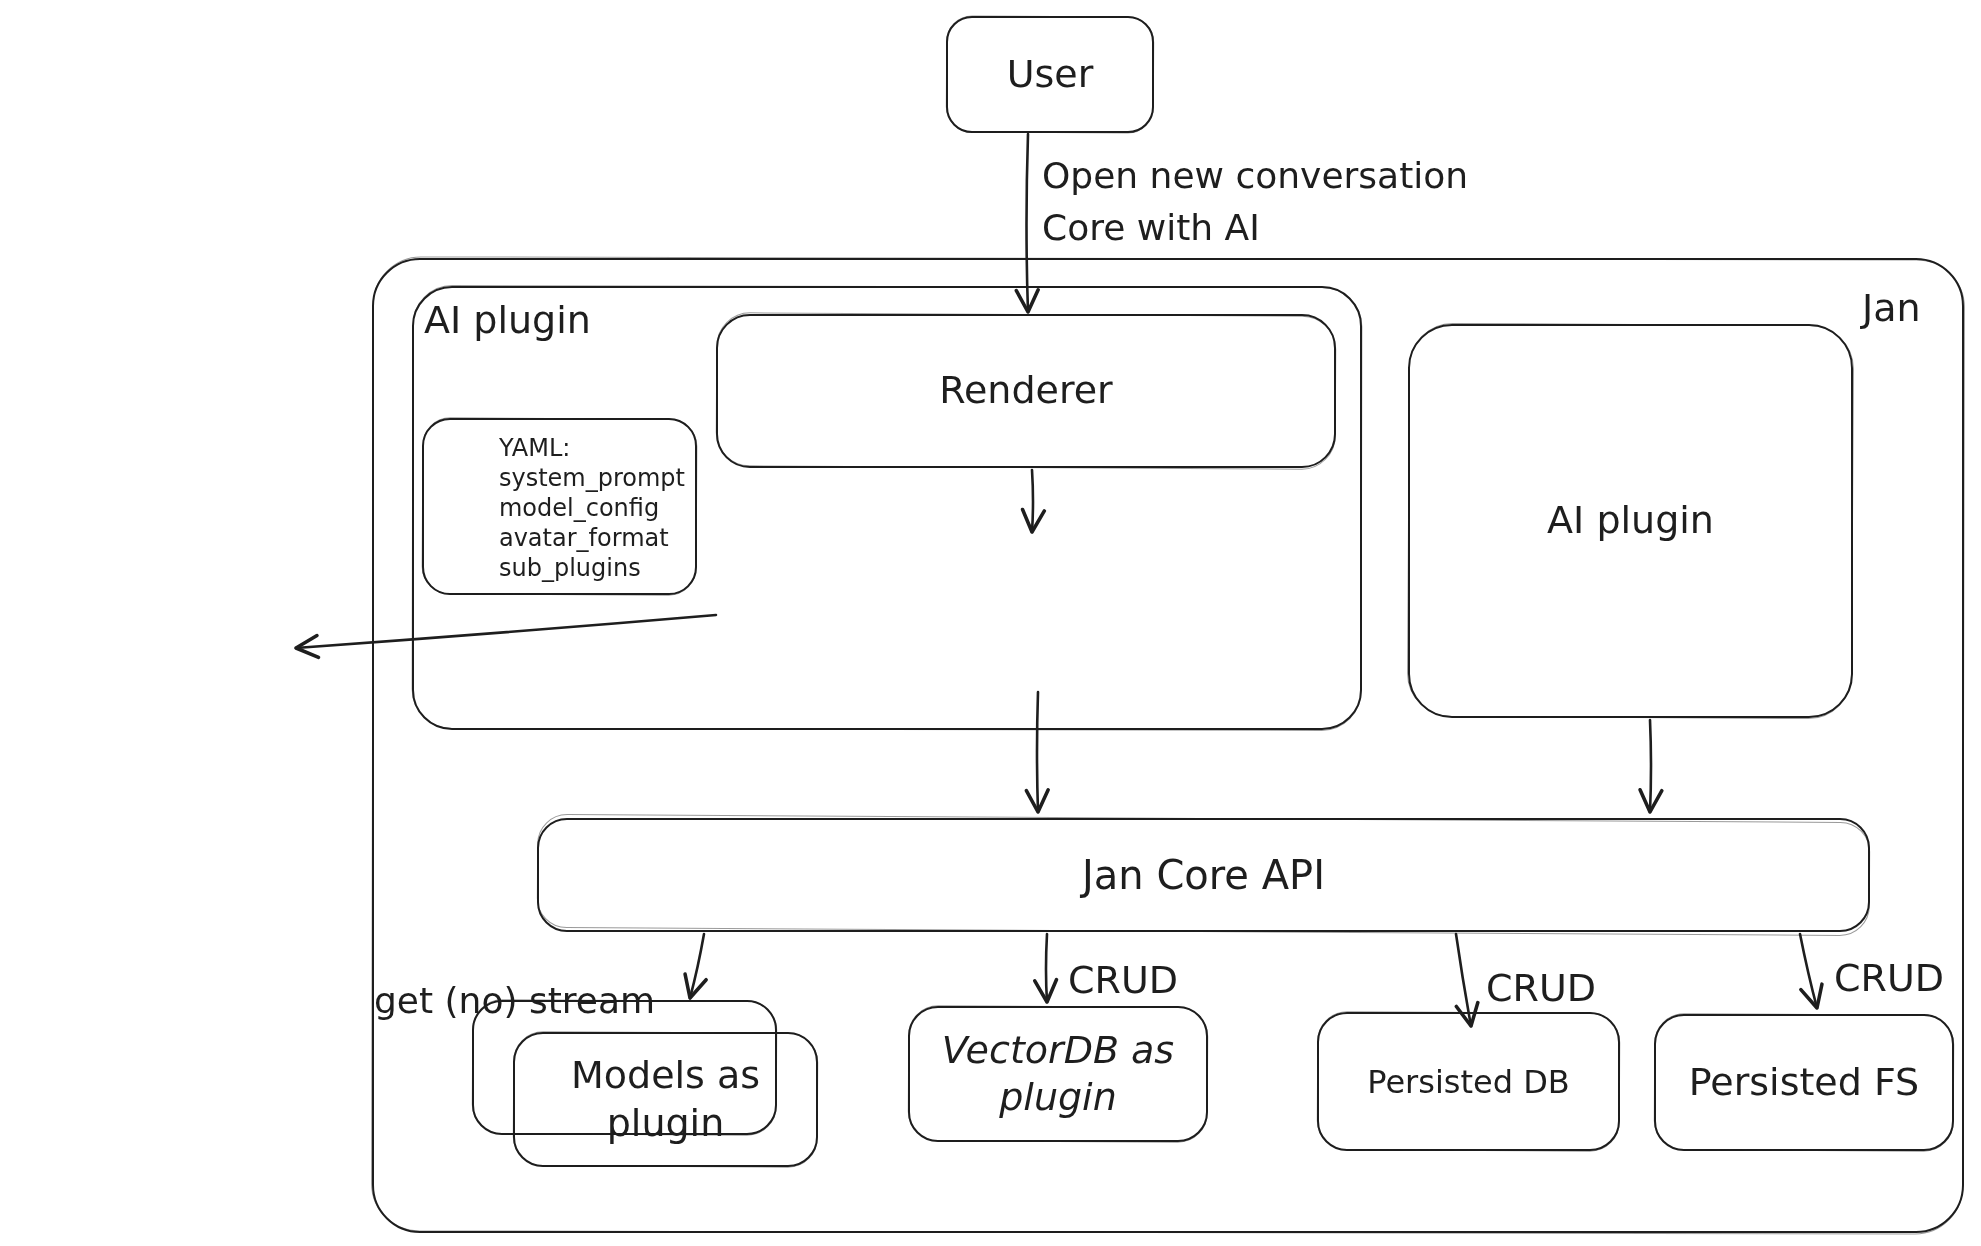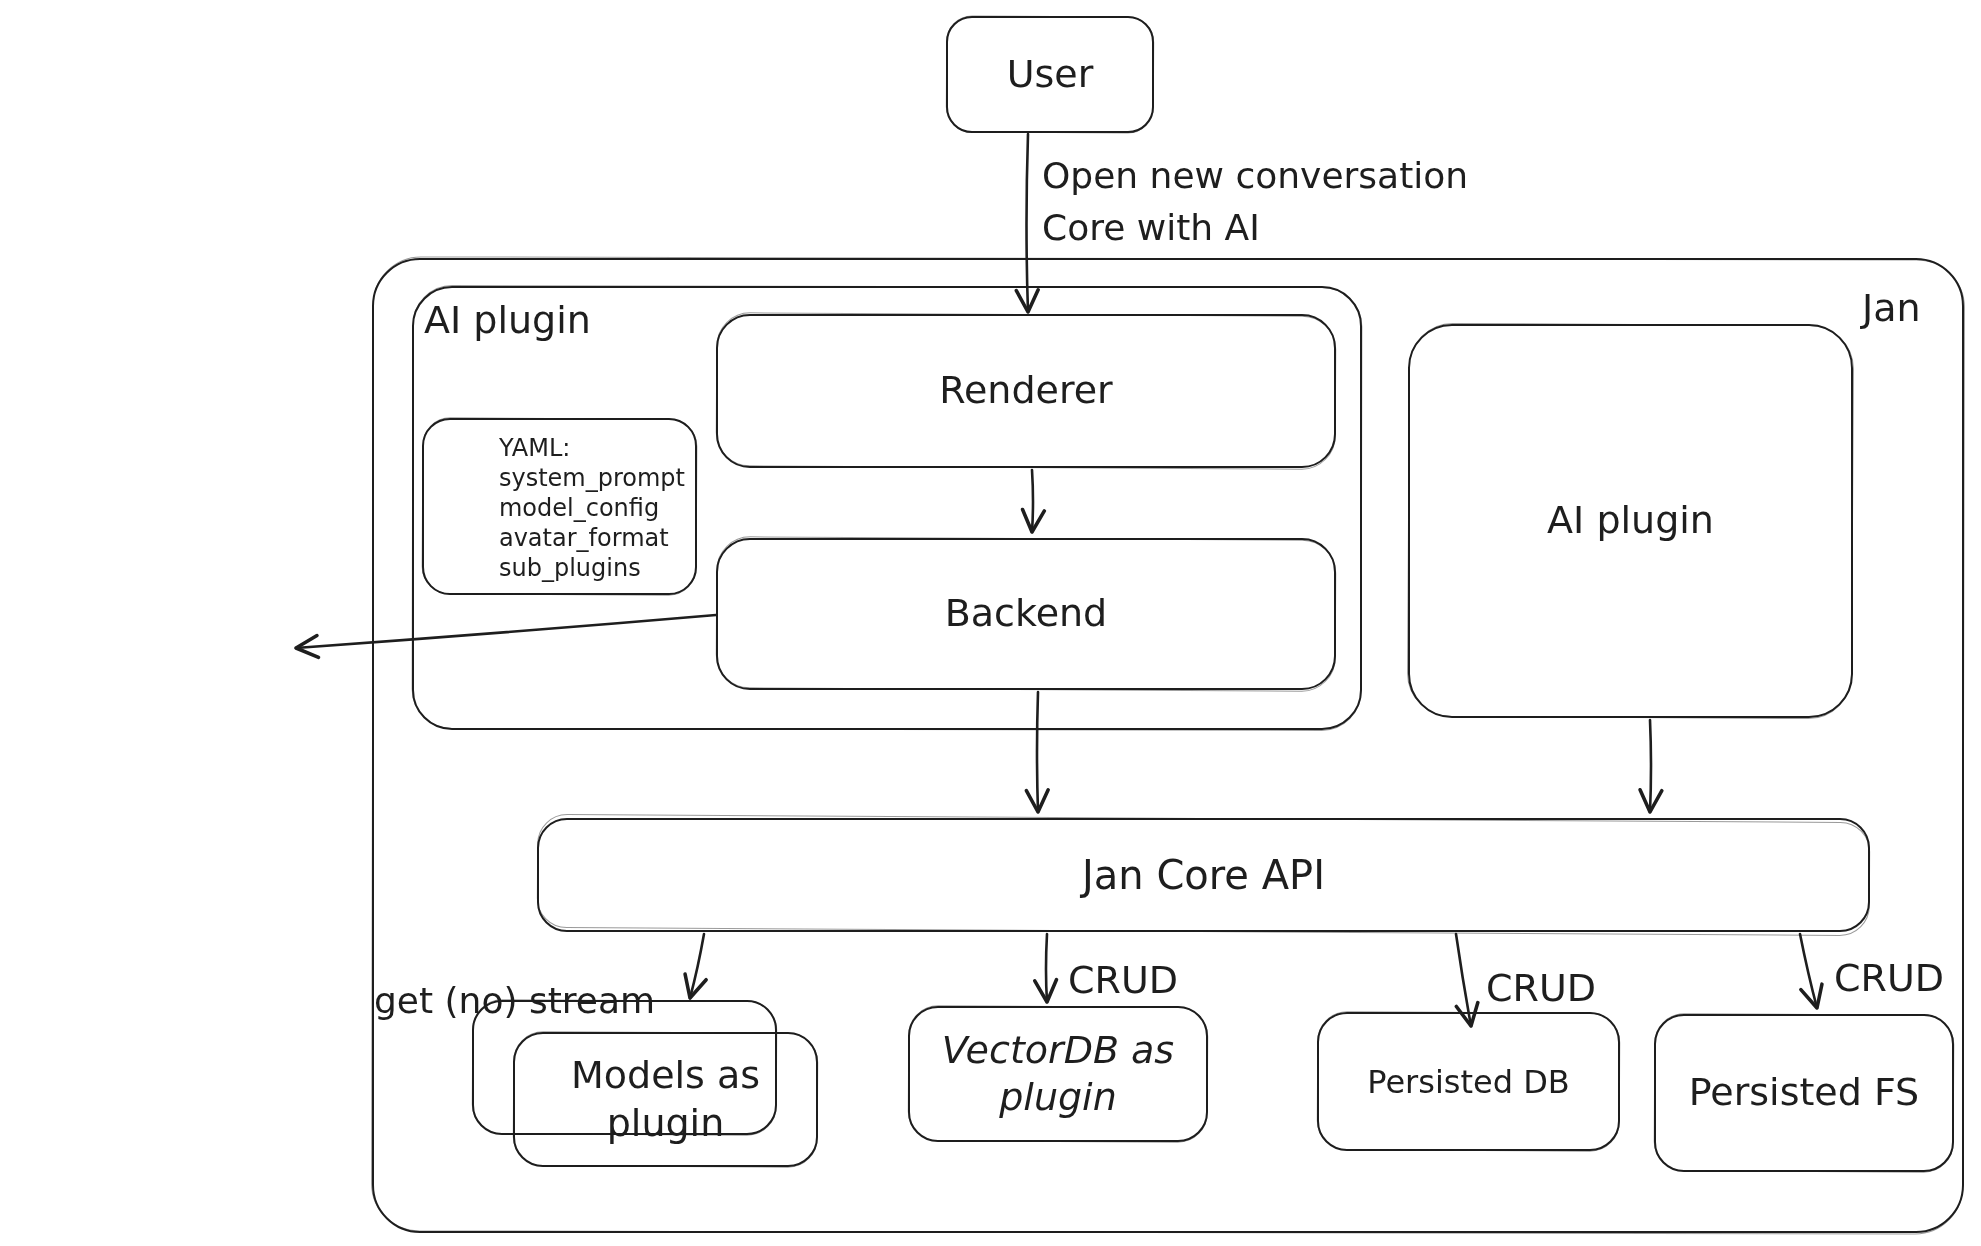--- a/index.html
+++ b/index.html
@@ -32,23 +32,20 @@
   <div class="node container-box" style="left:372px; top:258px; width:1592px; height:975px; border-radius:48px;"></div>
   <div class="corner-label" style="left:1862px; top:286px;">Jan</div>
 
   <div class="node container-box" style="left:412px; top:286px; width:950px; height:444px; border-radius:40px;"></div>
   <div class="corner-label" style="left:424px; top:298px;">AI plugin</div>
 
   <div class="node" style="left:716px; top:314px; width:620px; height:154px; border-radius:34px; font-size:38px;">
     <span>Renderer</span>
   </div>
 
-  <div class="node" style="left:716px; top:538px; width:620px; height:152px; border-radius:34px; font-size:38px;">
-    <span>Backend</span>
-  </div>
 
   <div class="node" style="left:422px; top:418px; width:275px; height:177px; border-radius:28px;
               font-size:24px; line-height:30px; align-items:flex-start; justify-content:flex-end;
               padding:13px 10px 10px 24px;">
     <div class="note-line">
       <div>YAML:</div>
       <div>system_prompt</div>
       <div>model_config</div>
       <div>avatar_format</div>
       <div>sub_plugins</div>
@@ -72,21 +69,21 @@
 
   <div class="node" style="left:908px; top:1006px; width:300px; height:136px; border-radius:30px;
               font-size:38px; padding:0 18px;font-style:italic;">
     <span>VectorDB as plugin</span>
   </div>
 
   <div class="node" style="left:1317px; top:1012px; width:303px; height:139px; border-radius:30px; font-size:32px;">
     <span>Persisted DB</span>
   </div>
 
-  <div class="node" style="left:1654px; top:1014px; width:300px; height:158px; border-radius:30px; font-size:38px;">
+  <div class="node" style="left:1654px; top:1014px; width:300px; height:137px; border-radius:30px; font-size:38px;">
     <span>Persisted FS</span>
   </div>
 
   <div class="node" style="left:912px; top:16px; width:208px; height:117px; border-radius:26px; font-size:38px;margin-left:34px;">
     <span>User</span>
   </div>
 
   <svg class="wires" width="1981" height="1246" viewBox="0 0 1981 1246">
     <defs>
       <marker id="vhead" markerUnits="userSpaceOnUse" markerWidth="30" markerHeight="30" viewBox="0 0 22 22" refX="19" refY="11" orient="auto">

